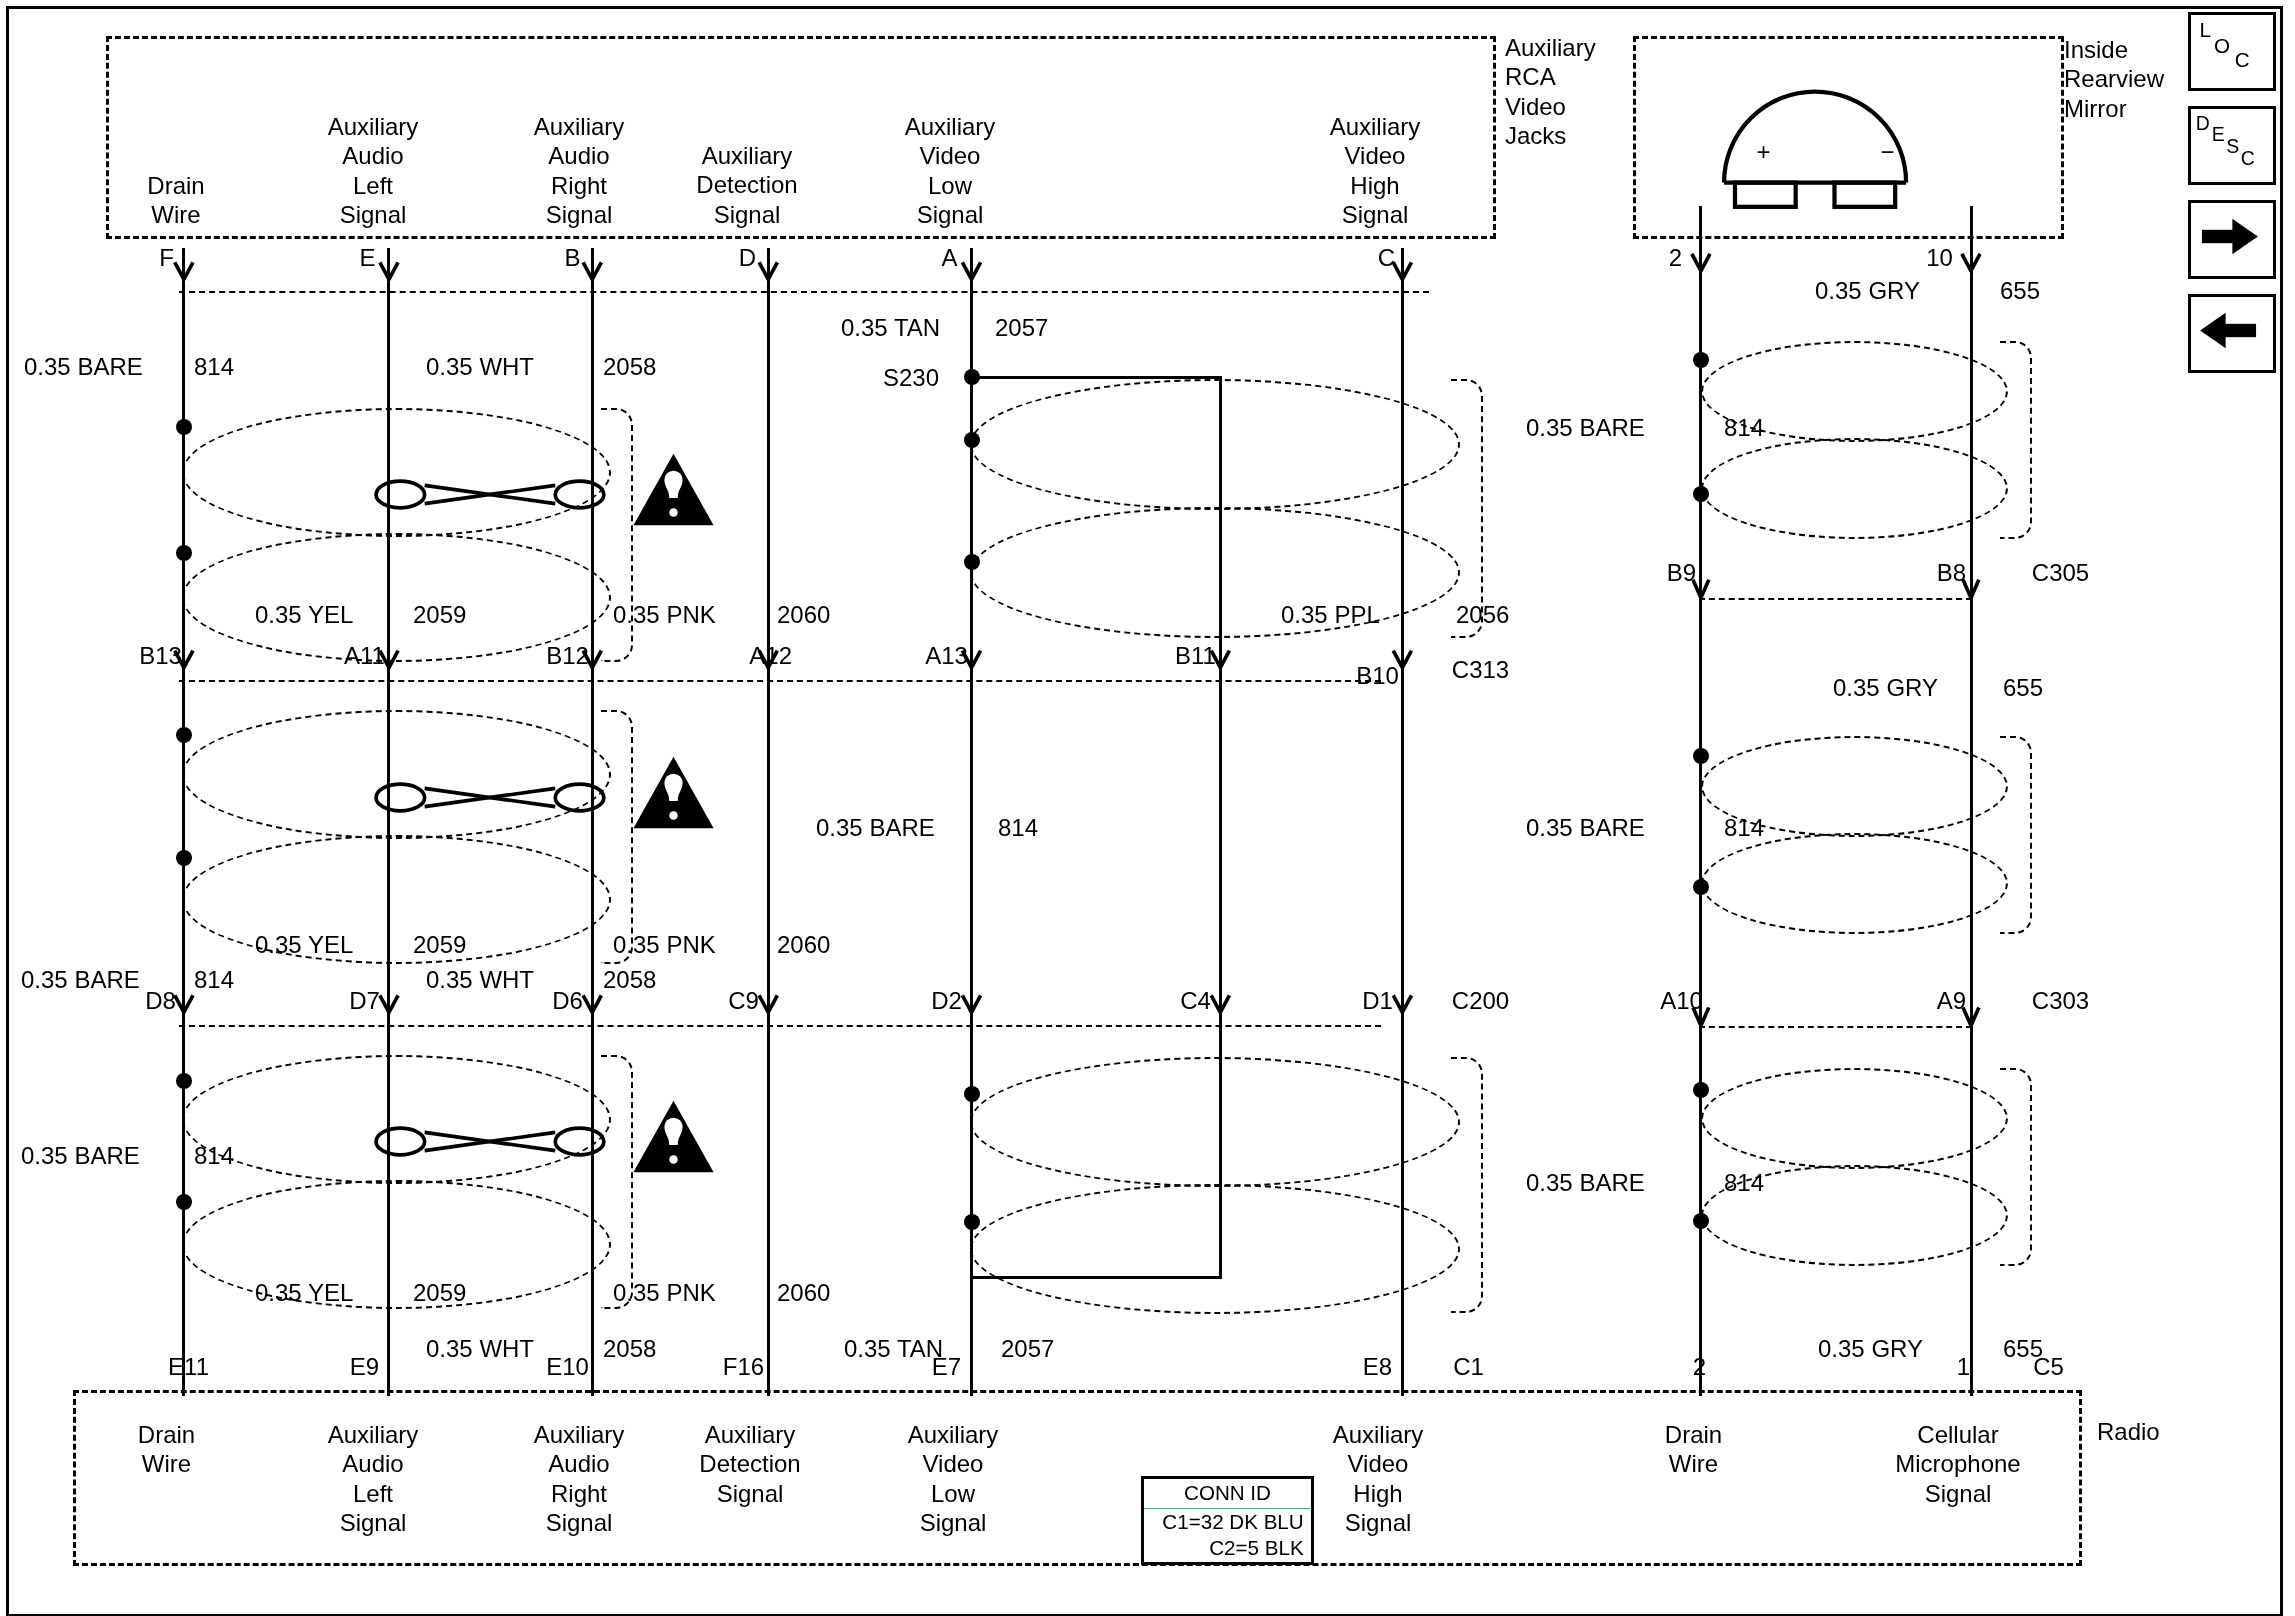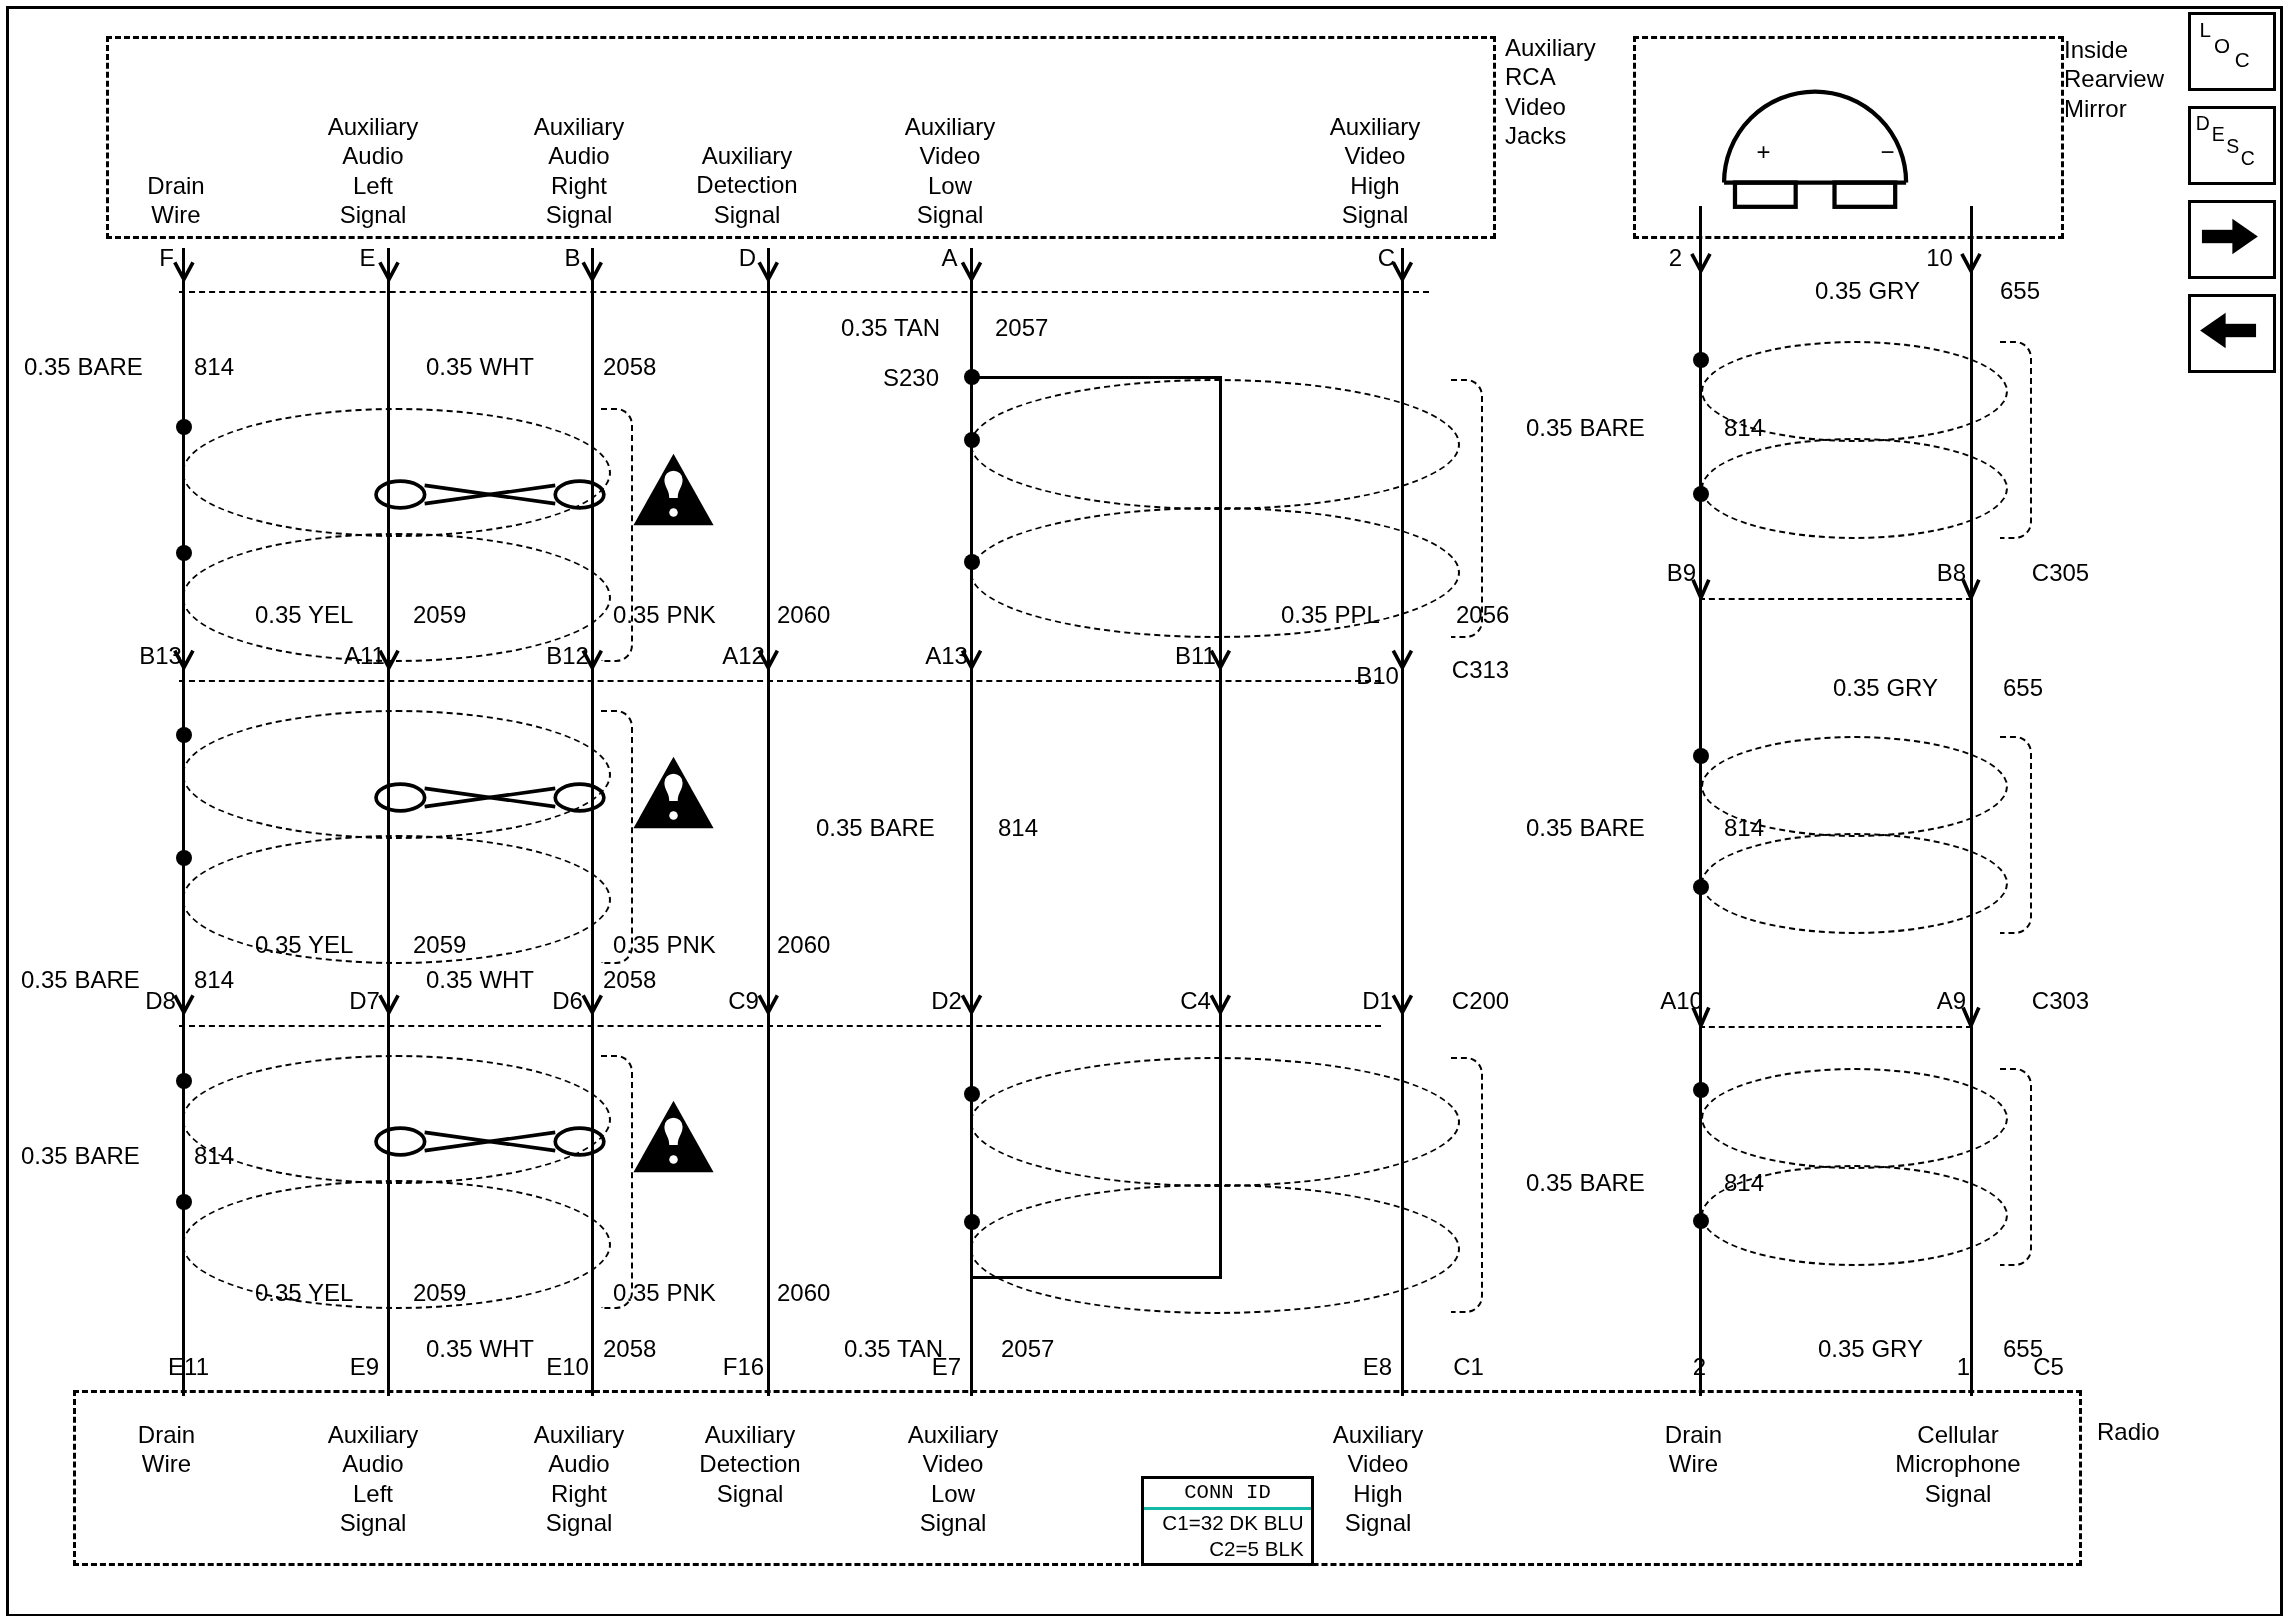--- a/index.html
+++ b/index.html
@@ -12,21 +12,21 @@
   .dash-h{position:absolute;height:0;border-top:2.4px dashed #000;}
   .box-dash{position:absolute;border:3px dashed #000;}
   .border-solid{position:absolute;border:3.6px solid #000;}
   .dot{position:absolute;width:16px;height:16px;background:#000;border-radius:50%;}
   .ell{position:absolute;border:2.4px dashed #000;border-radius:50%;}
   .brace{position:absolute;border:2.4px dashed #000;border-left:none;border-radius:0 17px 17px 0;}
   .warn{position:absolute;}
   svg{display:block;overflow:visible;}
   .btn{position:absolute;border:3px solid #000;background:#fff;}
   .connid{position:absolute;border:3px solid #000;background:#fff;font-size:20.6px;text-align:center;}
-  .connid .hdr{border-bottom:3px solid #14b8a6;padding:2.4px 7.3px;font-weight:normal;font-family:Liberation Mono, monospace;}
+  .connid .hdr{border-bottom:1px solid #14b8a6;padding:2.4px 7.3px;font-weight:normal;}
   .connid .row{padding:1.2px 7.3px;text-align:right;}
   .label-c{position:absolute;font-size:24px;text-align:center;white-space:pre;line-height:1.22;}
 </style>
 </head>
 <body>
 
 <div id="root">
 
   <div class="border-solid" style="left:6px;top:6px;width:2271px;height:1605px;"></div>
 
@@ -337,21 +337,21 @@
 
   <div class="txt" style="left:1526px;top:1168px;">0.35 BARE</div>
   <div class="txt" style="left:1724px;top:1168px;">814</div>
 
   <div class="txt" style="left:1818px;top:1334px;">0.35 GRY</div>
   <div class="txt" style="left:2003px;top:1334px;">655</div>
 
   <div class="label-c" style="left:112px;top:641px;width:97px;">B13</div>
   <div class="label-c" style="left:316px;top:641px;width:97px;">A11</div>
   <div class="label-c" style="left:519px;top:641px;width:97px;">B12</div>
-  <div class="label-c" style="left:695px;top:641px;width:97px;">A12</div>
+  <div class="label-c" style="left:695px;top:641px;width:97px;text-align:right;">A12</div>
   <div class="label-c" style="left:898px;top:641px;width:97px;">A13</div>
   <div class="label-c" style="left:1147px;top:641px;width:97px;">B11</div>
   <div class="label-c" style="left:1329px;top:661px;width:97px;">B10</div>
   <div class="label-c" style="left:1420px;top:655px;width:121px;">C313</div>
 
   <div class="label-c" style="left:112px;top:986px;width:97px;">D8</div>
   <div class="label-c" style="left:316px;top:986px;width:97px;">D7</div>
   <div class="label-c" style="left:519px;top:986px;width:97px;">D6</div>
   <div class="label-c" style="left:695px;top:986px;width:97px;">C9</div>
   <div class="label-c" style="left:898px;top:986px;width:97px;">D2</div>

